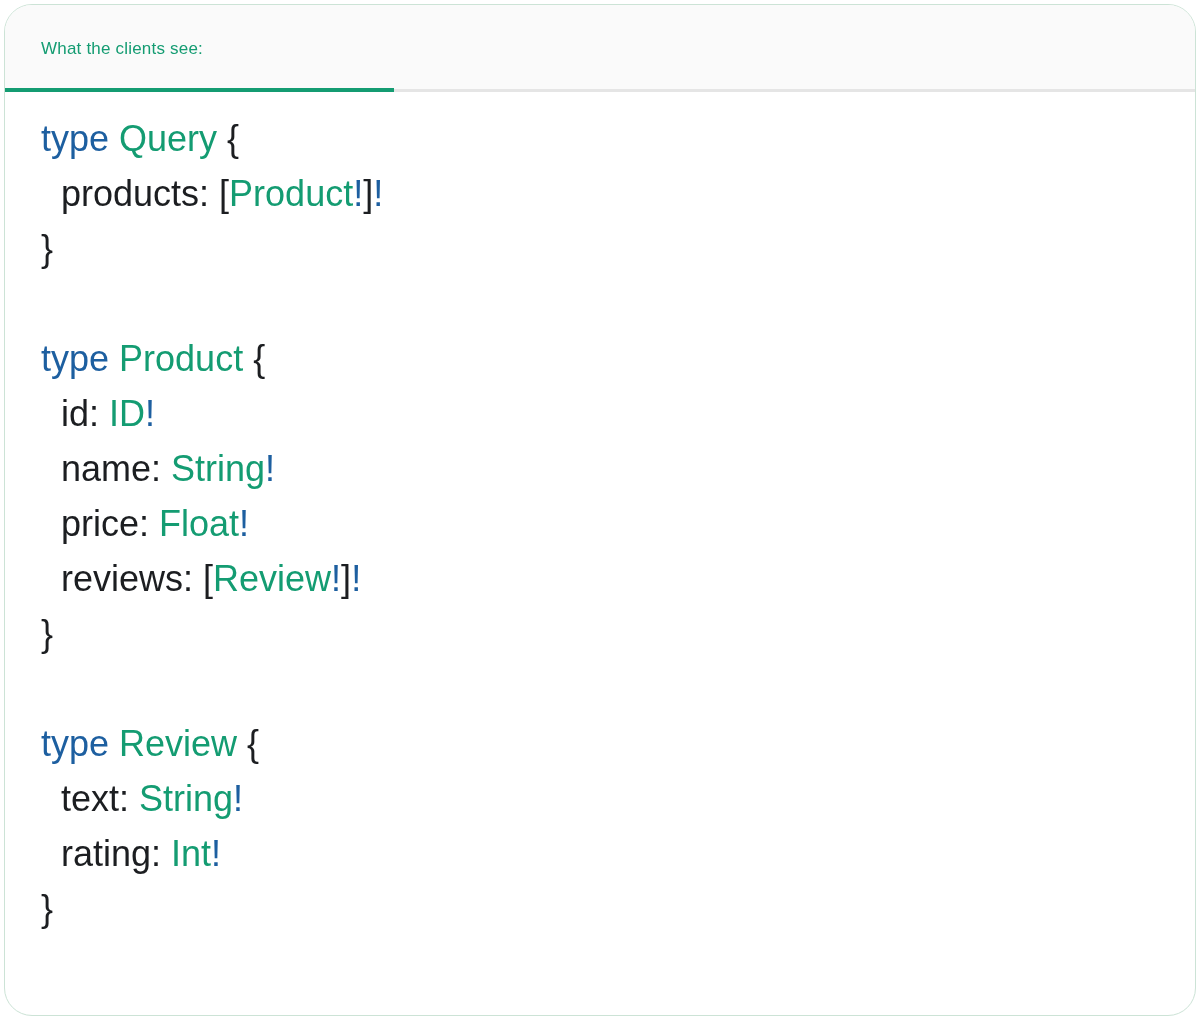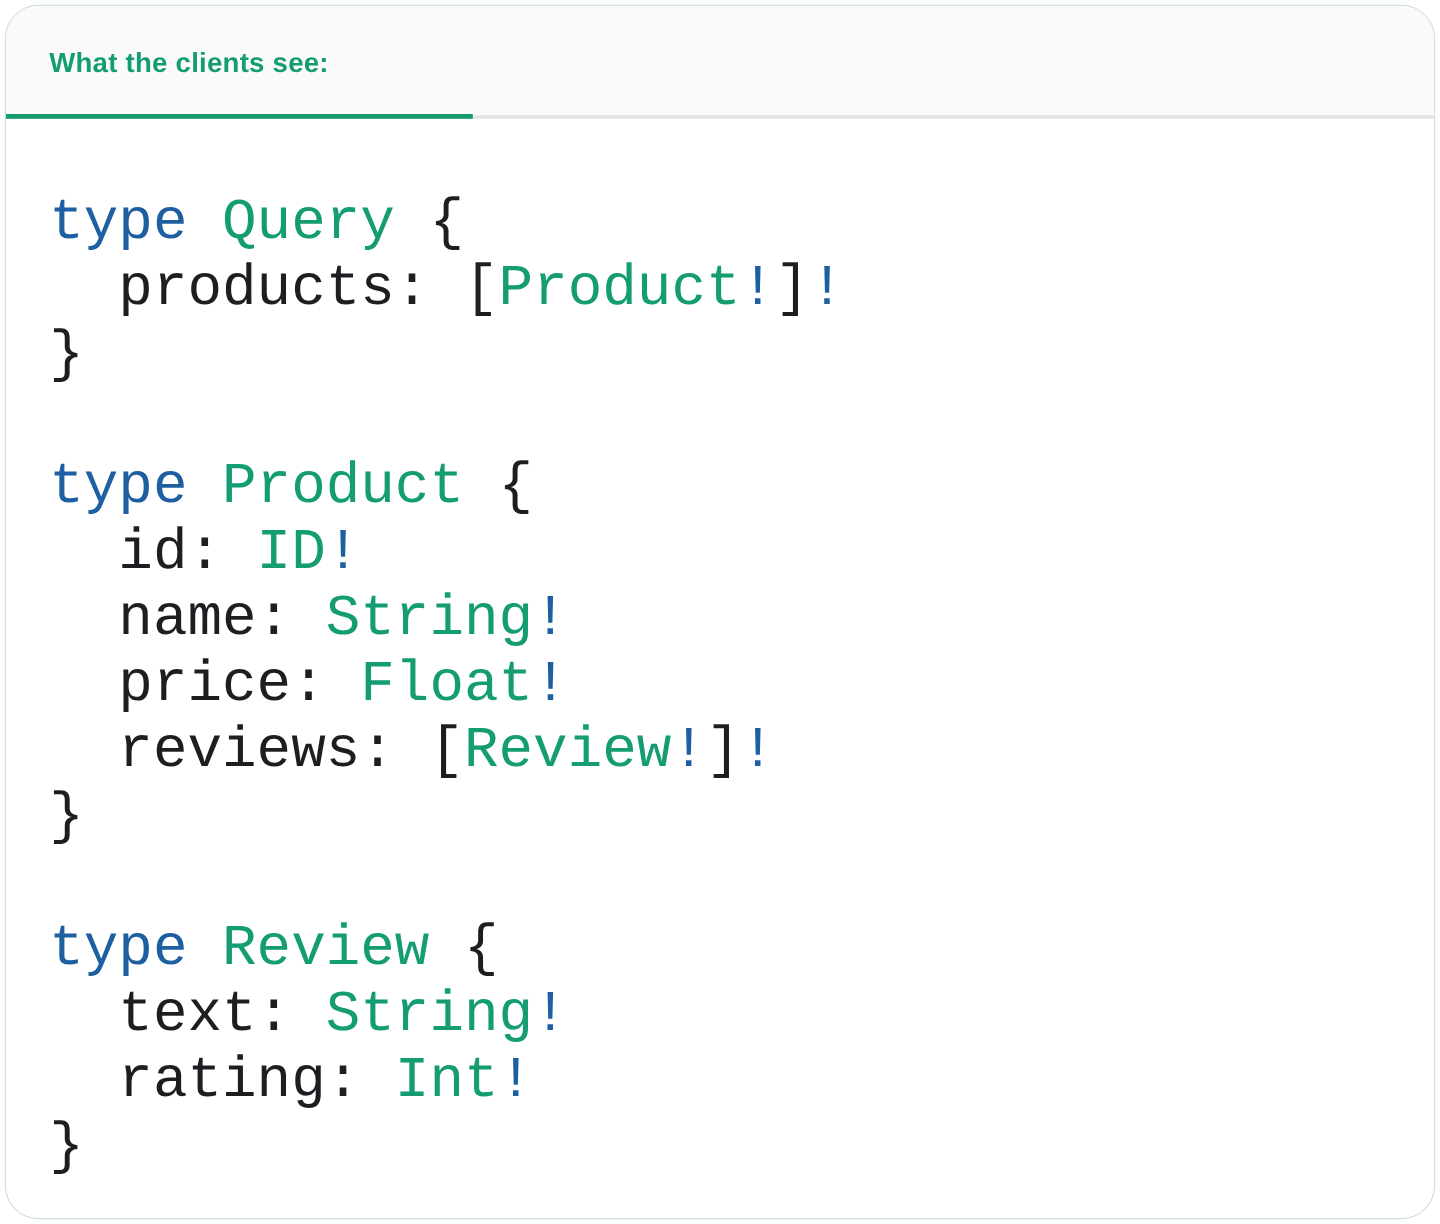--- a/index.html
+++ b/index.html
@@ -30,30 +30,30 @@
     align-items:stretch;
     background:var(--header-bg);
     border-bottom:3px solid var(--divider);
   }
   .tab{
     width:389px;
     padding:34px 40px 29px 36px;
     border-bottom:4px solid var(--green);
     margin-bottom:-3px;
     color:var(--green);
-    font-size:23px;
-    font-weight:700;
+    font-size:17px;
+    font-weight:400;
     letter-spacing:0.2px;
     cursor:pointer;
     white-space:nowrap;
   }
   .code{
-    padding:60px 30px 40px 36px;
-    font-family:Liberation Mono, monospace;
-    font-size:48px;
+    padding:19px 30px 40px 36px;
+    font-family:Liberation Sans, sans-serif;
+    font-size:36px;
     line-height:55px;
     color:var(--code-text);
     white-space:pre;
   }
   .code-line{ min-height:55px; }
   .tok-keyword{ color:var(--blue); }
   .tok-typename{ color:var(--green); }
   .tok-bang{ color:var(--blue); }
   .tok-plain{ color:var(--code-text); }
 </style>

